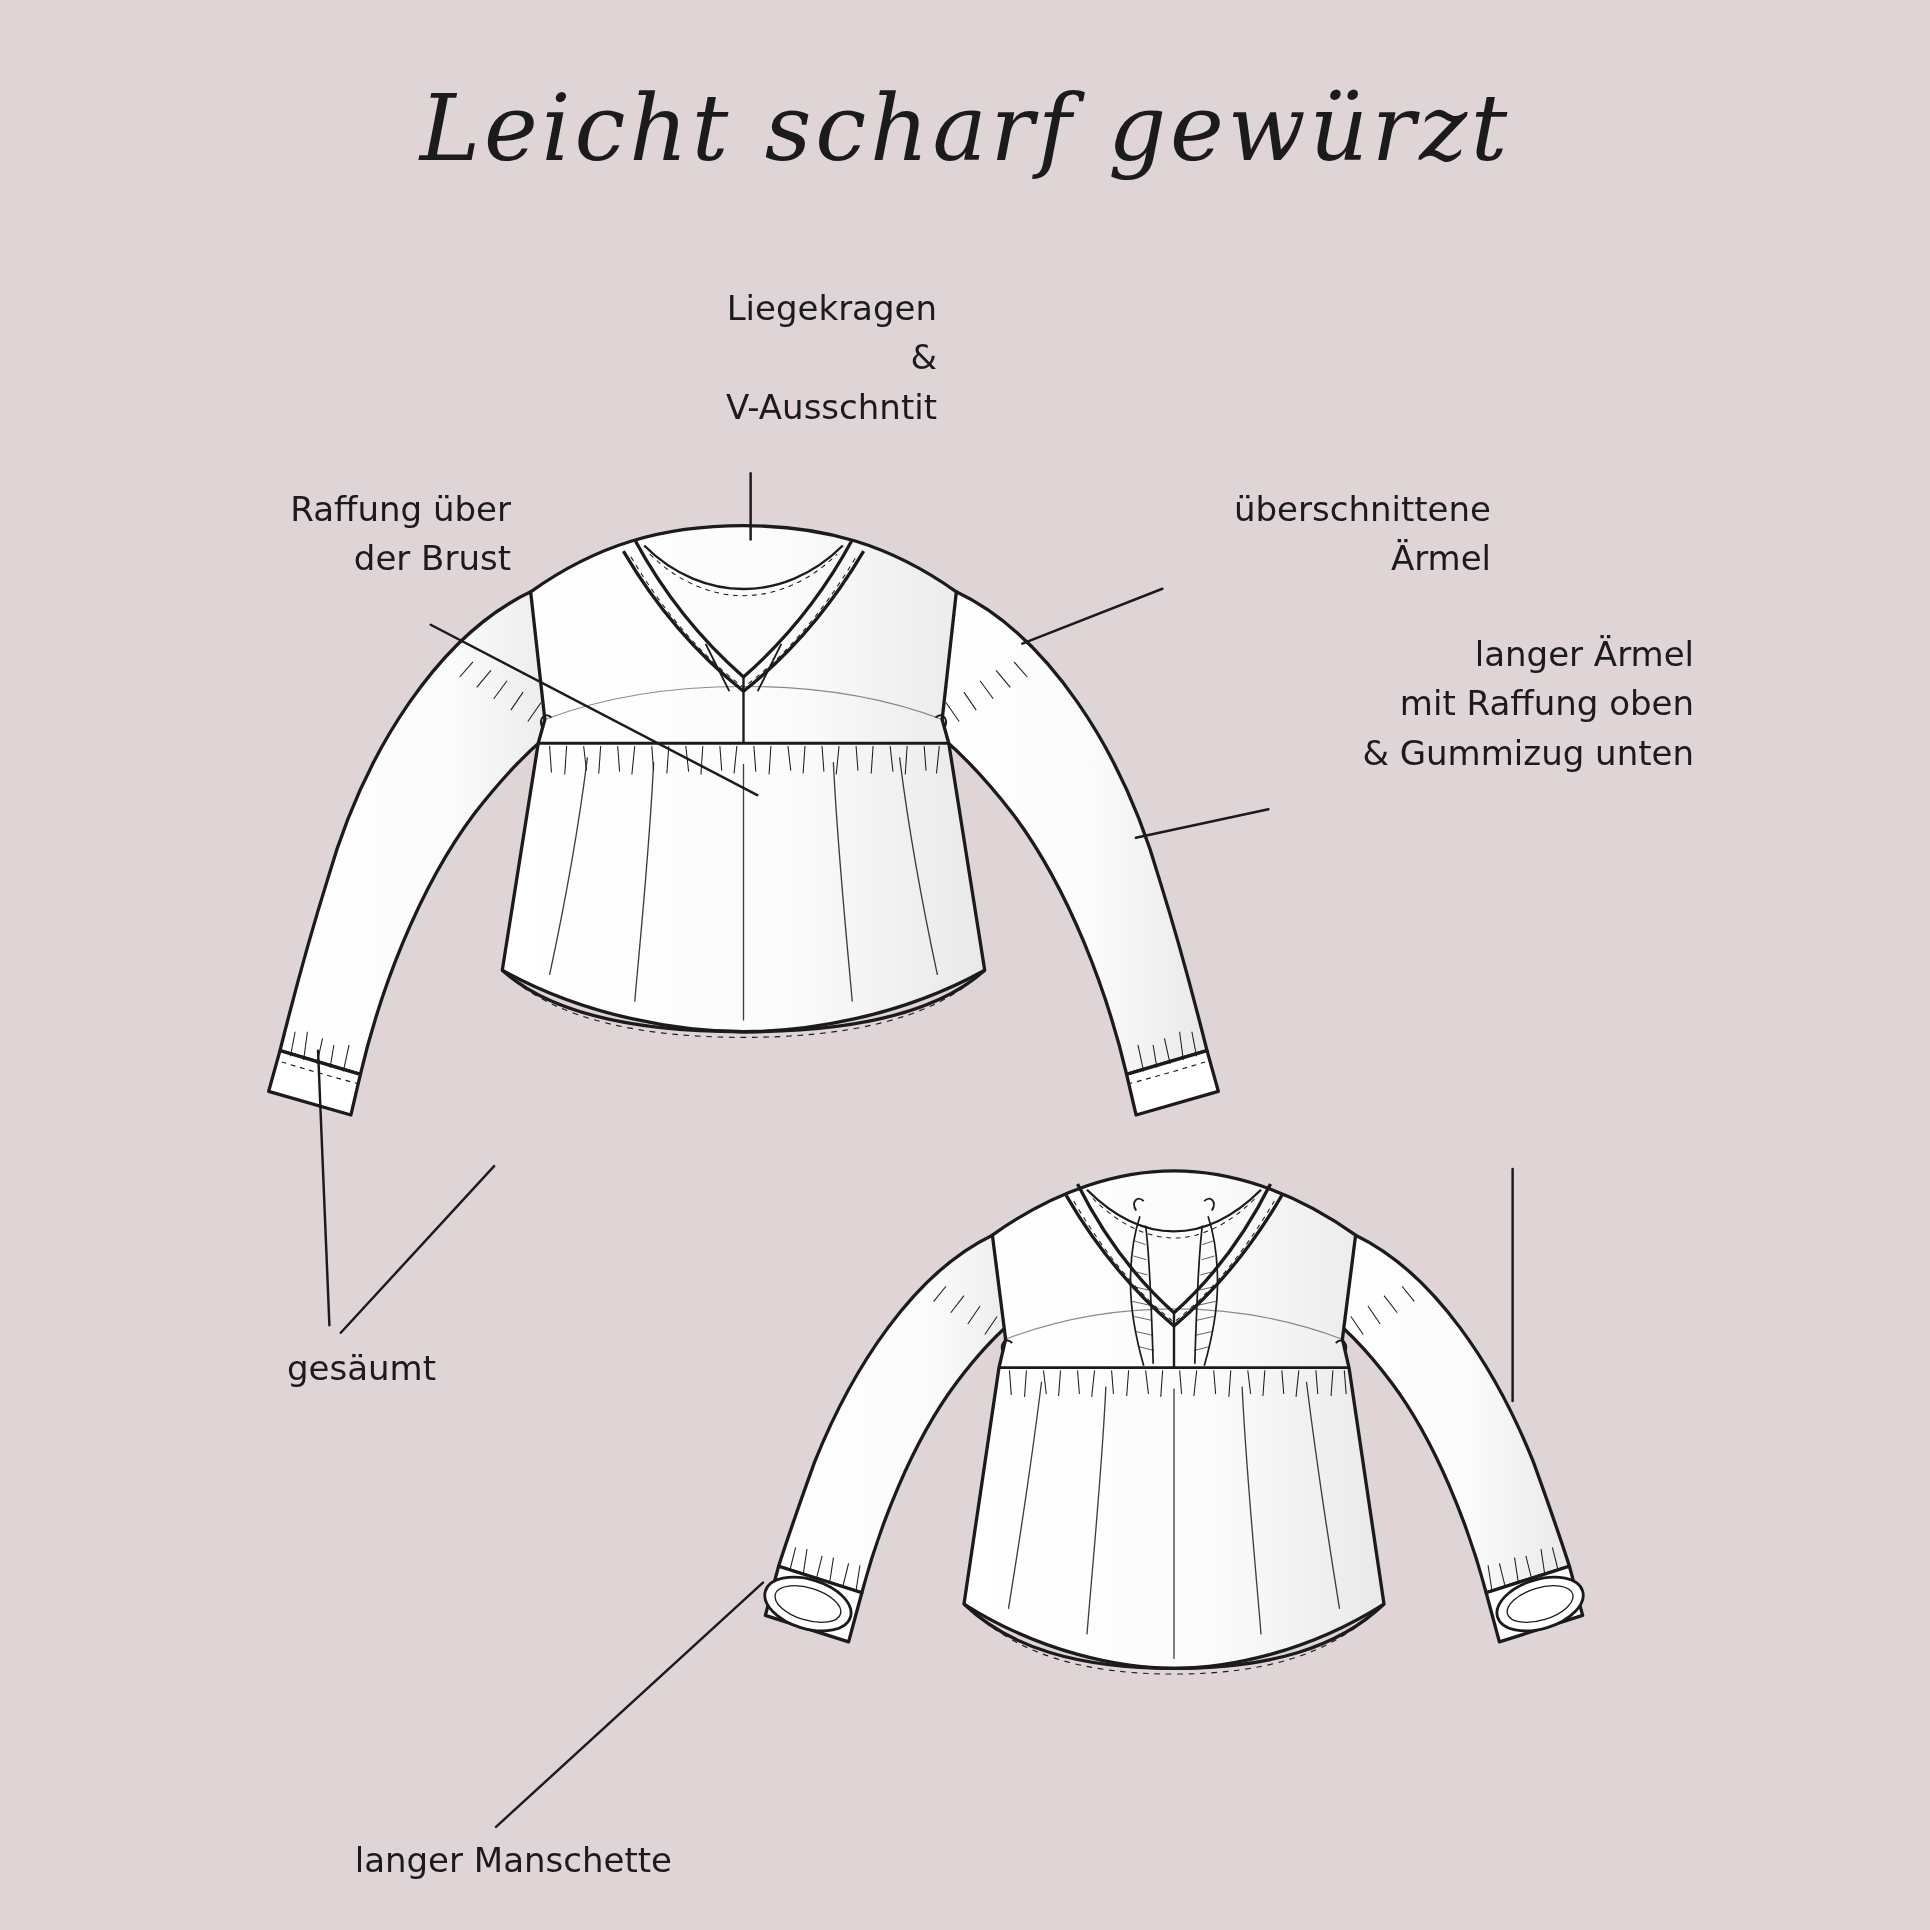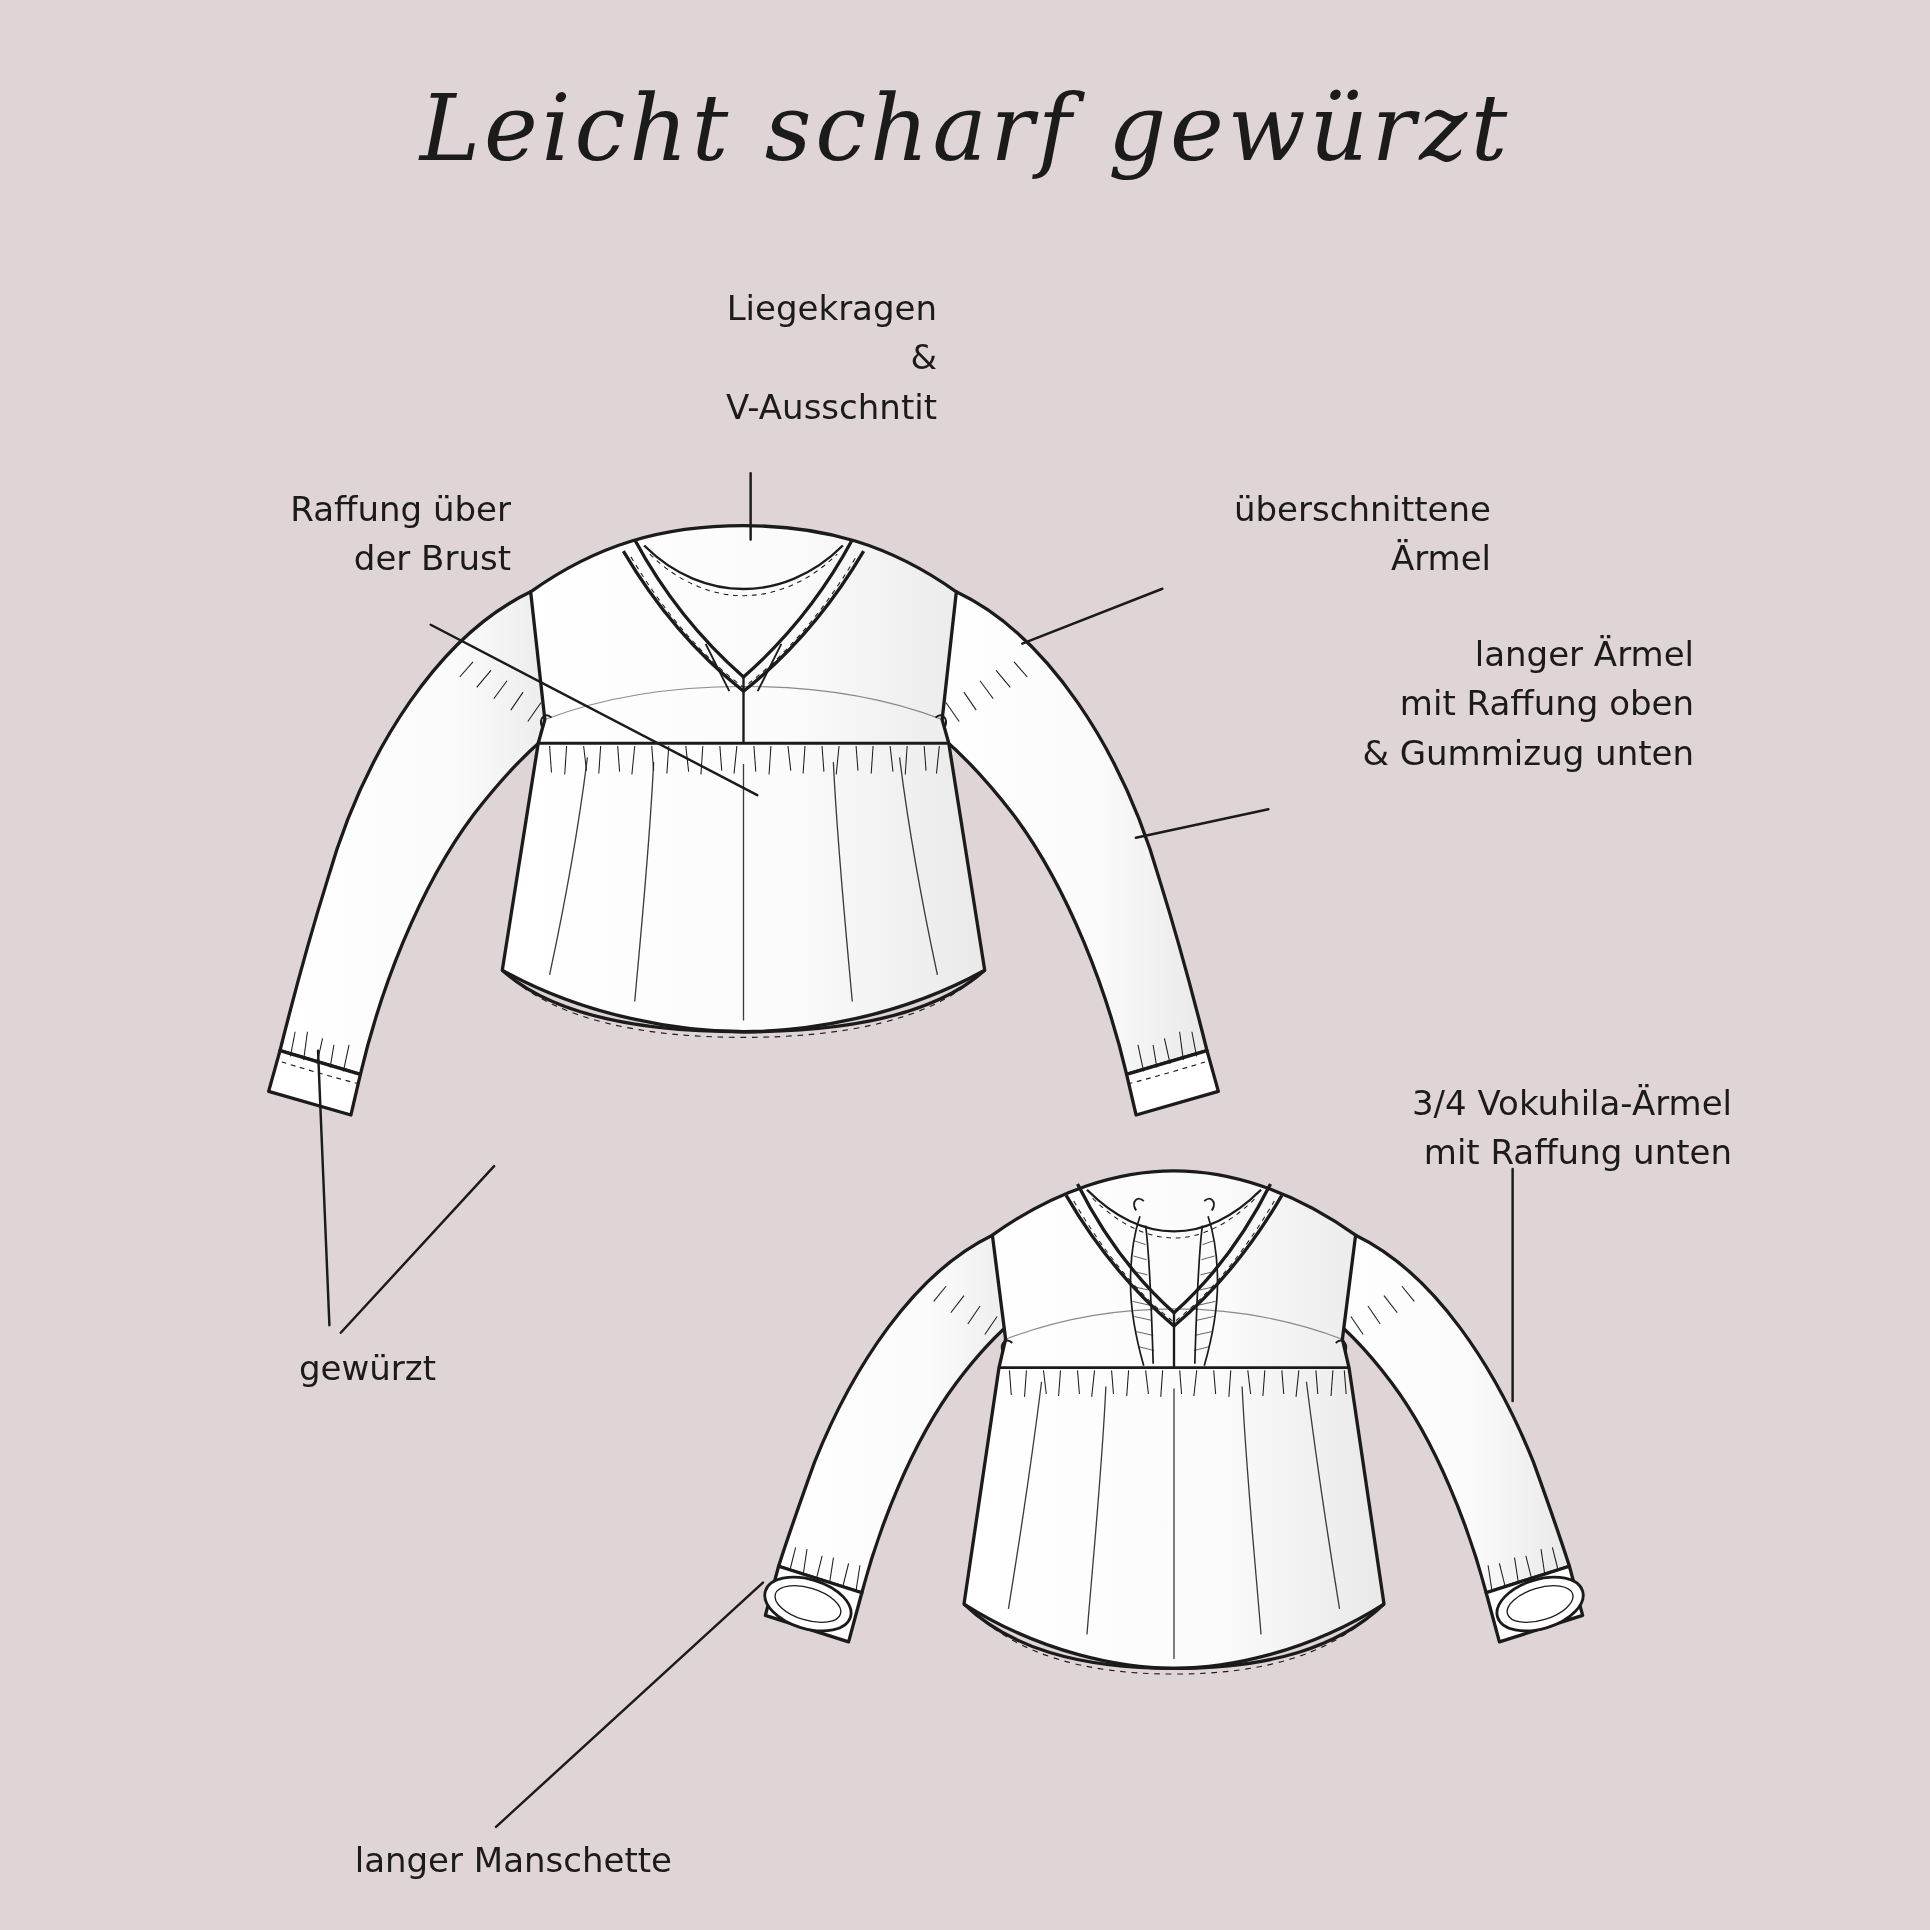--- a/index.html
+++ b/index.html
@@ -335,21 +335,19 @@
   <div class="label center" style="left:180px; top:485px; width:331px;">Raffung über
 der Brust</div>
 
   <div class="label center" style="left:1112px; top:485px; width:379px;">überschnittene
 Ärmel</div>
 
   <div class="label center" style="left:1268px; top:630px; width:426px;">langer Ärmel
 mit Raffung oben
 &amp; Gummizug unten</div>
 
-  <div class="label center" style="left:199px; top:1344px; width:237px;">gewürzt</div>
-
-  <div class="label center" style="left:1306px; top:1079px; width:426px;">3/4 Vokuhila-Ärmel
-mit Raffung unten</div>
+  <div class="label center" style="left:199px; top:1344px; width:237px;">gesäumt</div>
+
 
   <div class="label center" style="left:218px; top:1836px; width:454px;">langer Manschette</div>
 
 </div>
 
 
 </body></html>

